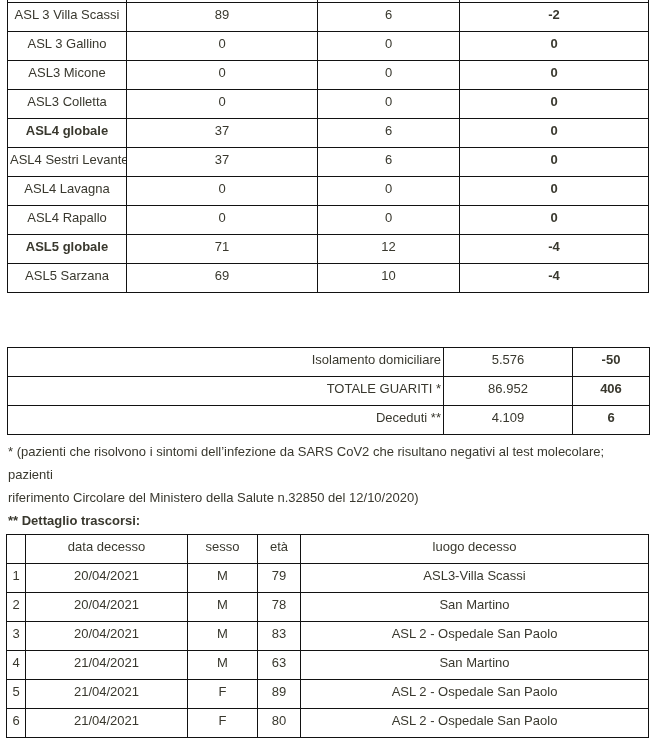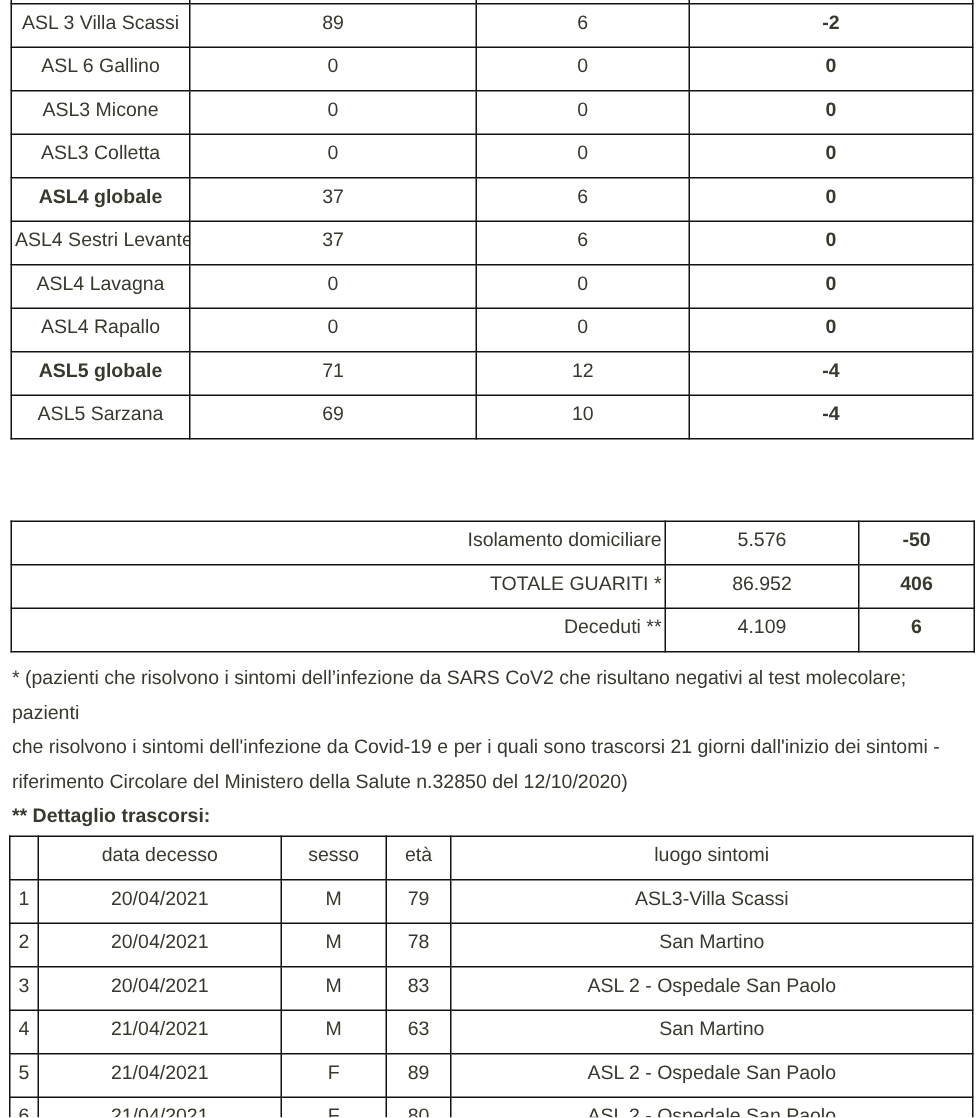--- a/index.html
+++ b/index.html
@@ -61,21 +61,21 @@
             <td></td>
             <td></td>
       </tr>
       <tr>
         <td>ASL 3 Villa Scassi</td>
         <td>89</td>
         <td>6</td>
         <td>-2</td>
       </tr>
       <tr>
-        <td>ASL 6 Gallino</td>
+        <td>ASL 3 Gallino</td>
         <td>0</td>
         <td>0</td>
         <td>0</td>
       </tr>
       <tr>
         <td>ASL3 Micone</td>
         <td>0</td>
         <td>0</td>
         <td>0</td>
       </tr>
@@ -145,41 +145,40 @@
     <tr>
       <td>Deceduti **</td>
       <td>4.109</td>
       <td>6</td>
     </tr>
   </tbody>
     </table>
 
   <div class="footnote">
     <div>* (pazienti che risolvono i sintomi dell’infezione da SARS CoV2 che risultano negativi al test molecolare; pazienti</div>
-    <div>che risolvono i sintomi dell'infezione da Covid-19 e per i quali sono trascorsi 21 giorni dall'inizio dei sintomi -</div>
     <div>riferimento Circolare del Ministero della Salute n.32850 del 12/10/2020)</div>
   </div>
 
   <div class="deaths-heading">** Dettaglio trascorsi:</div>
 
   <table class="deaths">
     <colgroup>
         <col style="width:19px">
         <col style="width:162px">
         <col style="width:70px">
         <col style="width:43px">
         <col style="width:348px">
       </colgroup>
     <tbody>
         <tr>
       <th></th>
       <th>data decesso</th>
       <th>sesso</th>
       <th>età</th>
-      <th>luogo sintomi</th>
+      <th>luogo decesso</th>
     </tr>
     <tr>
       <td>1</td>
       <td>20/04/2021</td>
       <td>M</td>
       <td>79</td>
       <td>ASL3-Villa Scassi</td>
     </tr>
     <tr>
       <td>2</td>

